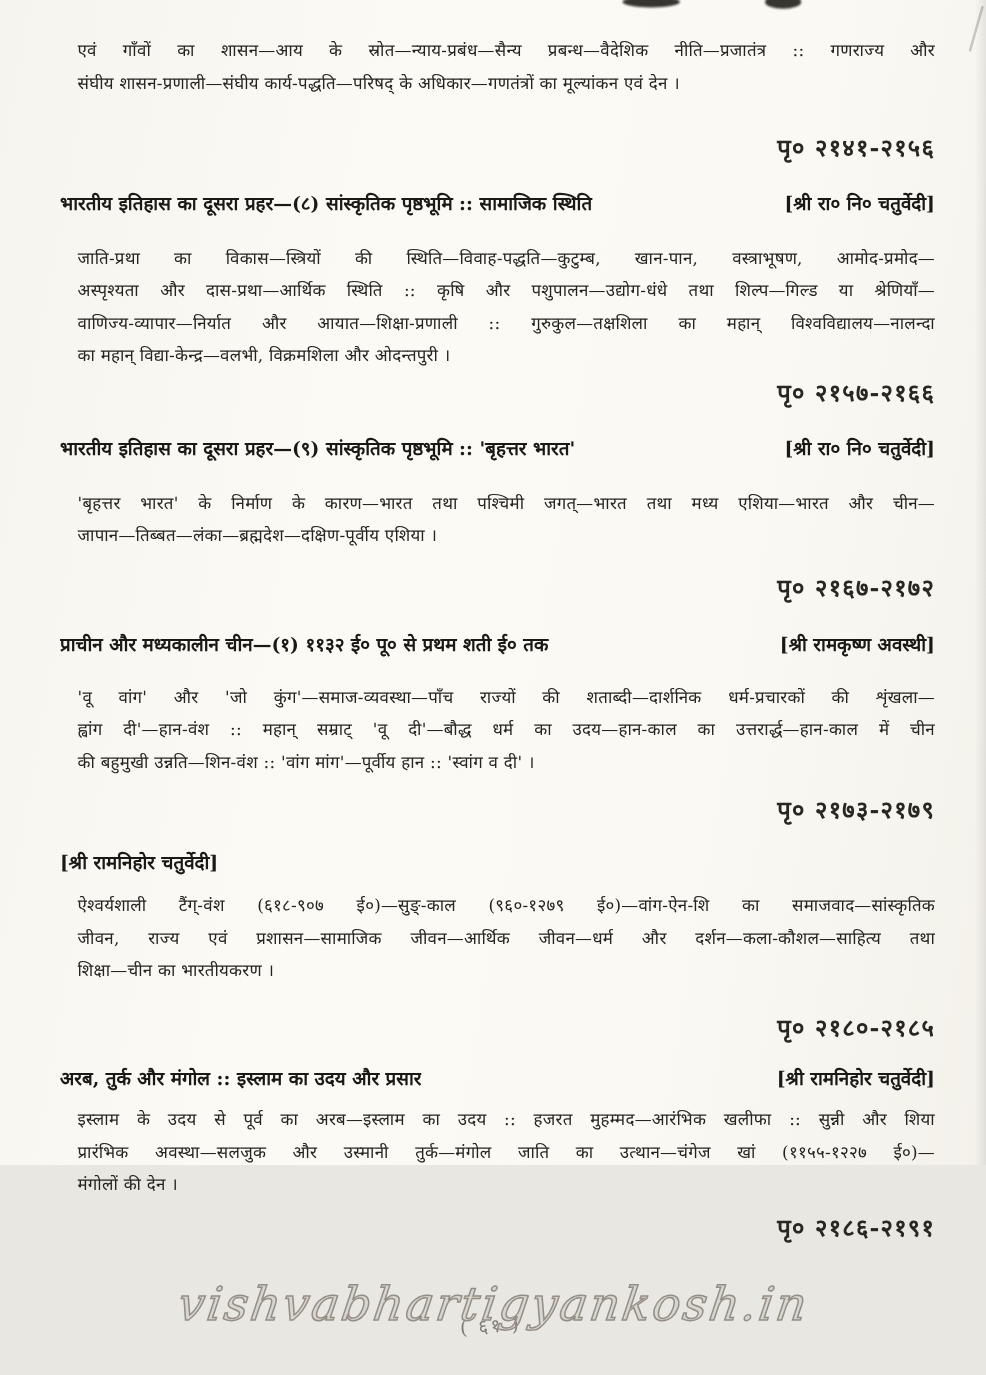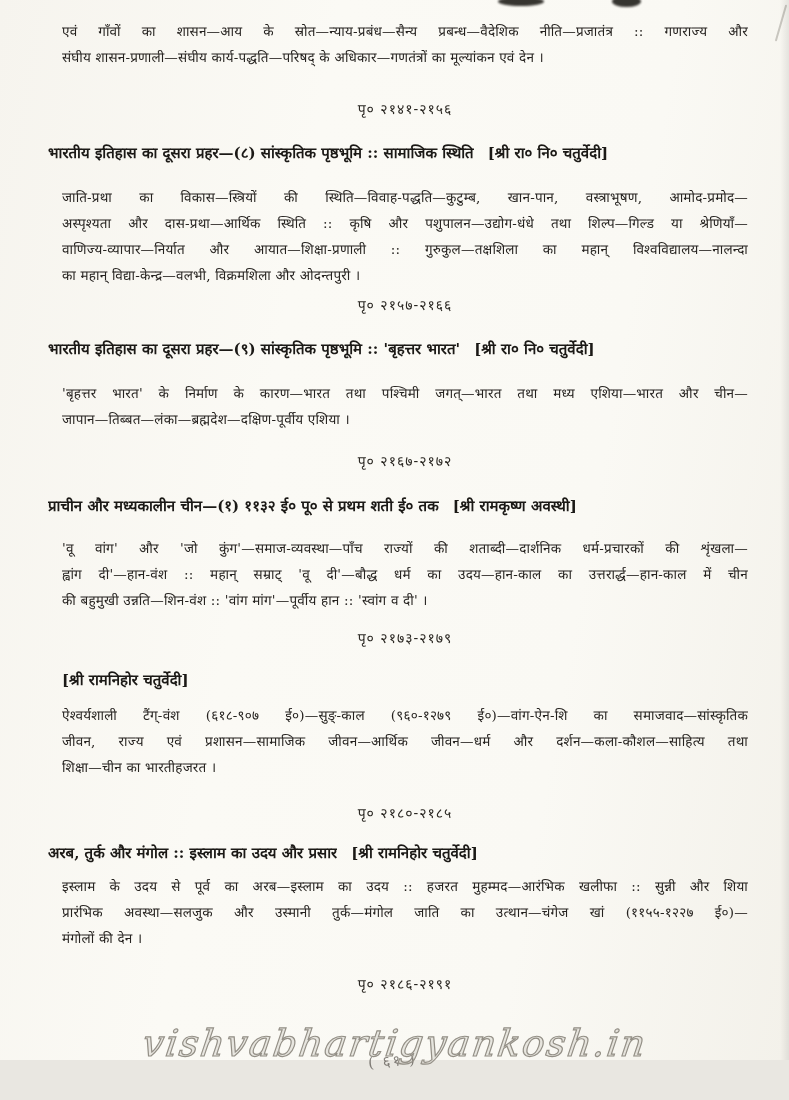--- a/index.html
+++ b/index.html
@@ -2,48 +2,48 @@
 <html><head>
 <meta charset="utf-8">
 <style>
   html,body{margin:0;padding:0;}
   body{
     width:789px;height:1100px;overflow:hidden;
     font-family:"DejaVu Serif","Liberation Serif",serif;
     background:#e9e7e1;
   }
   .page{
-    position:relative;width:789px;height:1060px;box-sizing:border-box;
-    padding:18px 41px 0 62px;
+    position:relative;width:789px;height:932px;box-sizing:border-box;
+    padding:28px 41px 0 62px;
     background:linear-gradient(100deg,#f6f4ee 0%,#fbfaf5 35%,#faf9f4 70%,#f3f1ea 100%);
     color:#262320;
   }
   .page::after{
     content:"";position:absolute;top:0;right:0;width:9px;height:100%;
     background:linear-gradient(to right,rgba(0,0,0,0),rgba(0,0,0,0.08));
     pointer-events:none;
   }
   .para{margin:0;}
   .pline{
     font-size:13.5px;line-height:26px;white-space:nowrap;overflow:hidden;
     text-align:justify;text-align-last:justify;
     letter-spacing:0.2px;
   }
   .pline.last{text-align-last:left;}
   .pageref{
-    font-size:14px;line-height:27px;font-weight:400;
-    text-align:center;color:#2a2722;letter-spacing:1px;white-space:nowrap;
+    font-size:19px;line-height:27px;font-weight:700;
+    text-align:right;color:#2a2722;letter-spacing:1px;white-space:nowrap;
   }
   .heading{
-    display:flex;align-items:baseline;
+    display:flex;justify-content:space-between;align-items:baseline;
     margin-left:-14px;font-weight:bold;color:#1b1916;
     font-size:15px;line-height:27px;white-space:nowrap;overflow:hidden;
   }
   .htitle{flex:0 1 auto;overflow:hidden;}
-  .hauthor{flex:0 0 auto;margin-left:14px;}
+  .hauthor{flex:0 0 auto;}
   .watermark{
     position:absolute;left:130px;top:1022px;width:530px;text-align:center;
     font-family:"DejaVu Serif","Liberation Serif",serif;
     font-style:italic;font-size:37px;letter-spacing:2px;
     transform:skewX(-8deg);
     color:rgba(125,120,110,0.15);
     -webkit-text-stroke:1.2px #938f86;
     white-space:nowrap;
   }
   .footer-num{
@@ -106,31 +106,31 @@
     <div class="pline last">की बहुमुखी उन्नति—शिन-वंश :: 'वांग मांग'—पूर्वीय हान :: 'स्वांग व दी' ।</div>
   </div>
   <div class="pageref" style="margin-top:12px">पृ० २१७३-२१७९</div>
 
   <div class="heading" style="margin-top:15px">
     <span class="hauthor">[श्री रामनिहोर चतुर्वेदी]</span>
   </div>
   <div class="para" style="margin-top:8px">
     <div class="pline">ऐश्वर्यशाली टैंग्-वंश (६१८-९०७ ई०)—सुङ्-काल (९६०-१२७९ ई०)—वांग-ऐन-शि का समाजवाद—सांस्कृतिक</div>
     <div class="pline">जीवन, राज्य एवं प्रशासन—सामाजिक जीवन—आर्थिक जीवन—धर्म और दर्शन—कला-कौशल—साहित्य तथा</div>
-    <div class="pline last">शिक्षा—चीन का भारतीहजरत ।</div>
+    <div class="pline last">शिक्षा—चीन का भारतीयकरण ।</div>
   </div>
   <div class="pageref" style="margin-top:20px">पृ० २१८०-२१८५</div>
 
   <div class="heading" style="margin-top:13px">
     <span class="htitle">अरब, तुर्क और मंगोल :: इस्लाम का उदय और प्रसार</span>
     <span class="hauthor">[श्री रामनिहोर चतुर्वेदी]</span>
   </div>
   <div class="para" style="margin-top:6px">
     <div class="pline">इस्लाम के उदय से पूर्व का अरब—इस्लाम का उदय :: हजरत मुहम्मद—आरंभिक खलीफा :: सुन्नी और शिया</div>
     <div class="pline">प्रारंभिक अवस्था—सलजुक और उस्मानी तुर्क—मंगोल जाति का उत्थान—चंगेज खां (११५५-१२२७ ई०)—</div>
     <div class="pline last">मंगोलों की देन ।</div>
   </div>
-  <div class="pageref" style="margin-top:20px">पृ० २१८६-२१९१</div>
+  <div class="pageref" style="margin-top:9px">पृ० २१८६-२१९१</div>
 
   <div class="footer-num">( ६१ )</div>
   <div class="watermark">vishvabhartigyankosh.in</div>
 
 </div>
 
 </body></html>

